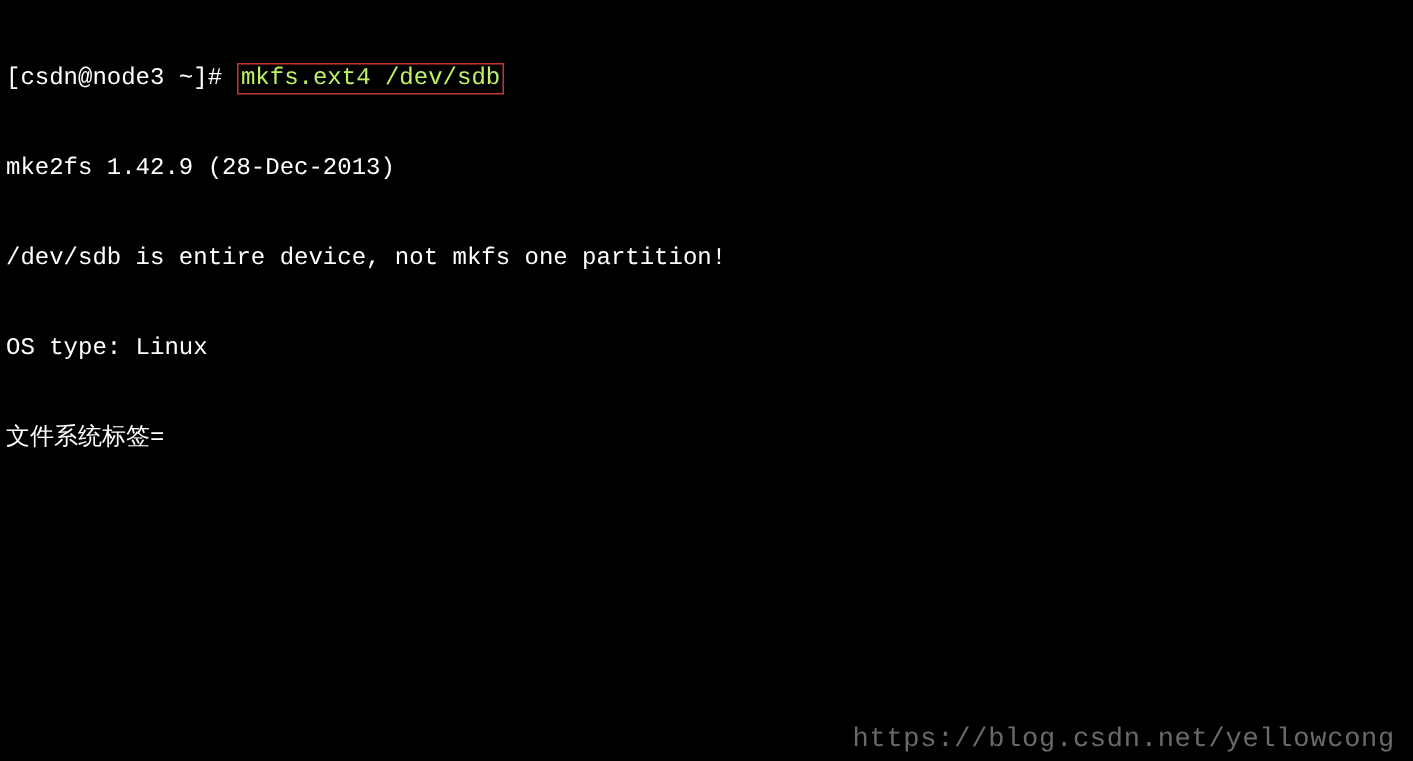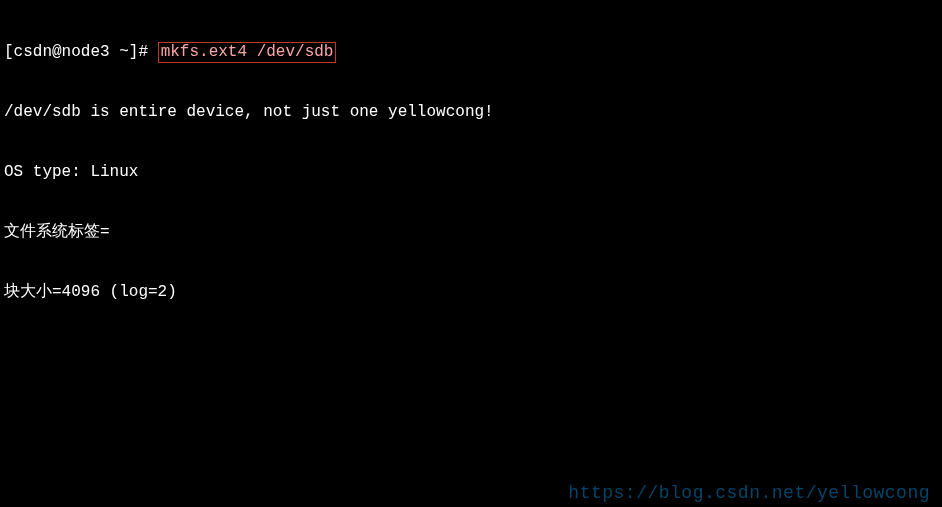--- a/index.html
+++ b/index.html
@@ -1,33 +1,33 @@
 <!DOCTYPE html>
 <html><head>
 <meta charset="utf-8">
 <style>
   html,body{margin:0;padding:0;background:#000;color:#fff;
     font-family:"Consolas","Courier New",monospace;font-size:16px;
     line-height:20px;width:942px;height:507px;overflow:hidden;position:relative}
   .term{padding:2px 4px 0 4px;white-space:pre}
   .line{display:block}
-  .boxed{border:1px solid #c0392b;padding:0 2px 1px 2px;color:#fca5a5}
-  .watermark{position:absolute;right:12px;bottom:4px;color:#0369a1;
+  .boxed{border:1px solid #c0392b;padding:0 2px 1px 2px;color:#bef264}
+  .watermark{position:absolute;right:12px;bottom:4px;color:#a3a3a3;
     font-size:18px;letter-spacing:.5px;font-family:inherit;opacity:.65;
     pointer-events:none}
 </style>
 </head>
 <body>
 
 <div class="term">
   <span class="line"><span>[csdn@node3 ~]# </span><span class="boxed">mkfs.ext4 /dev/sdb</span></span>
-  <span class="line">/dev/sdb is entire device, not just one yellowcong!</span>
+  <span class="line">mke2fs 1.42.9 (28-Dec-2013)</span>
+  <span class="line">/dev/sdb is entire device, not mkfs one partition!</span>
   <span class="line">OS type: Linux</span>
   <span class="line">文件系统标签=</span>
-  <span class="line">块大小=4096 (log=2)</span>
   
   
   
   
   
   
   
   
   
   

